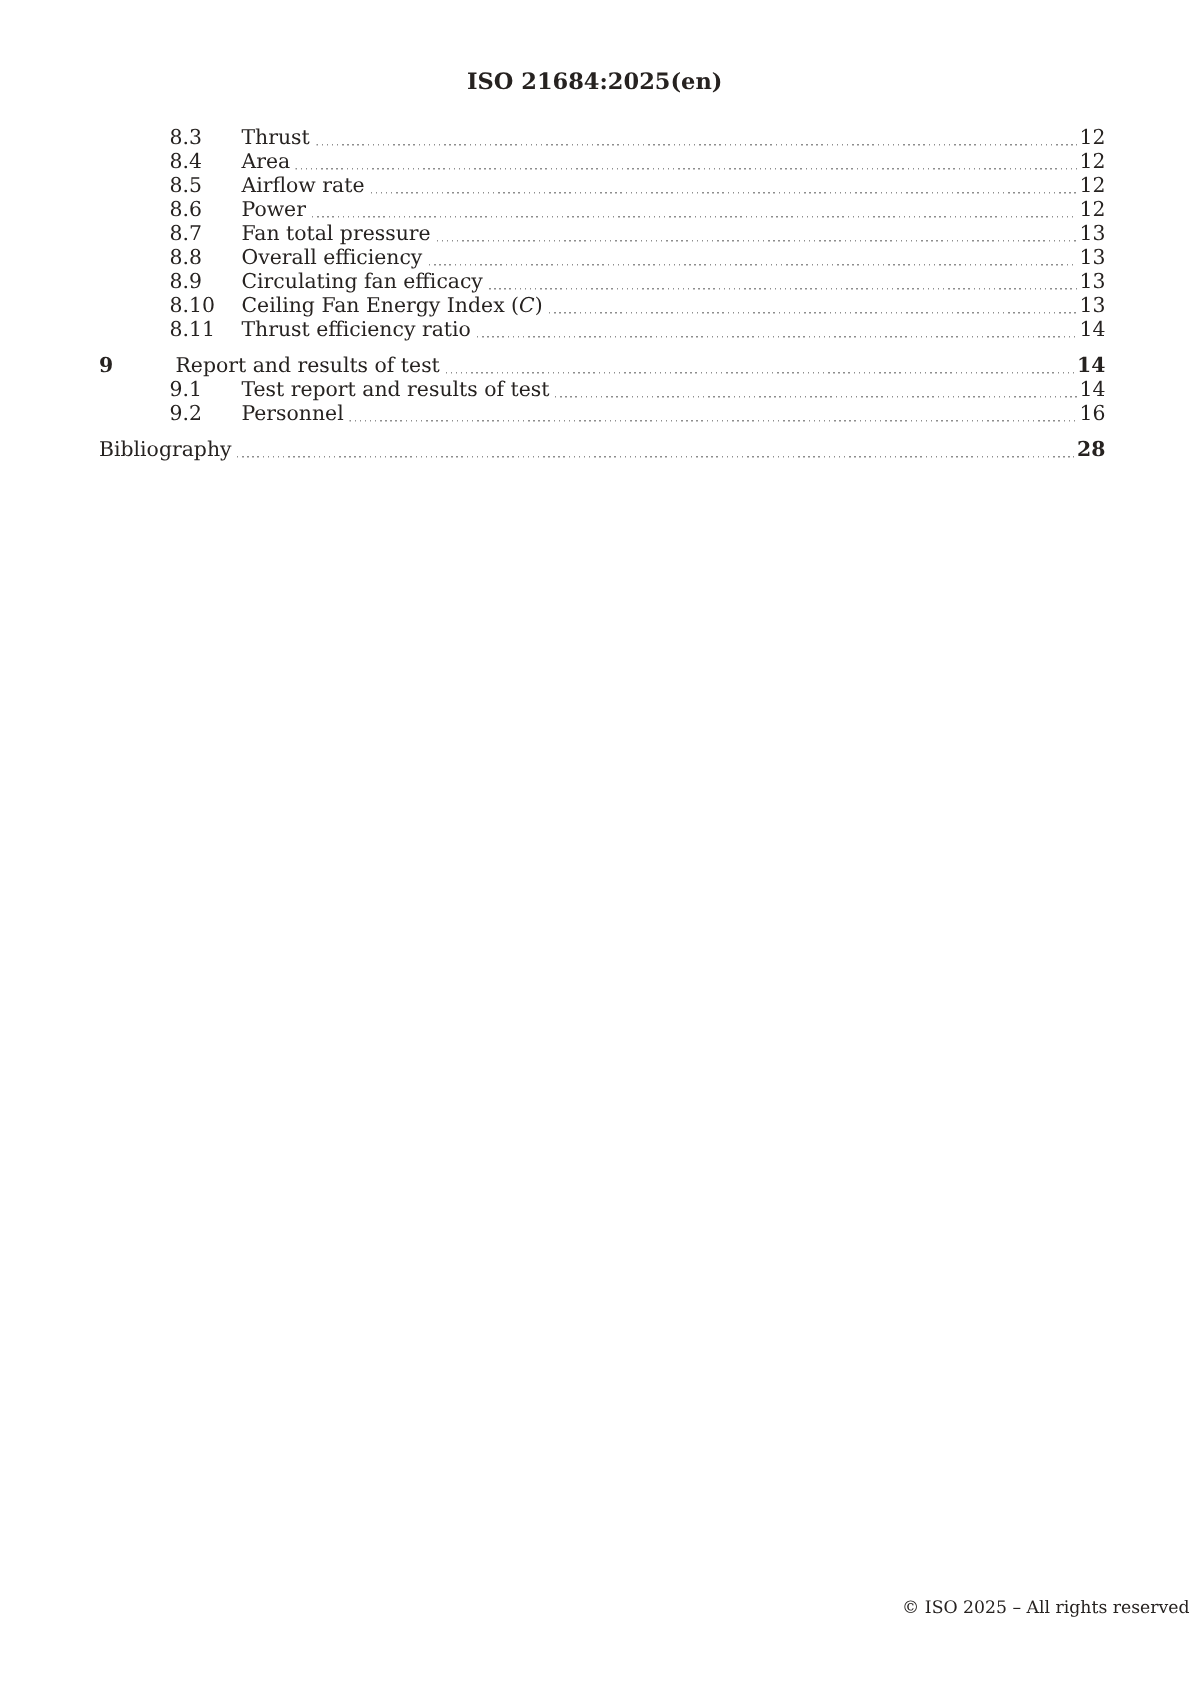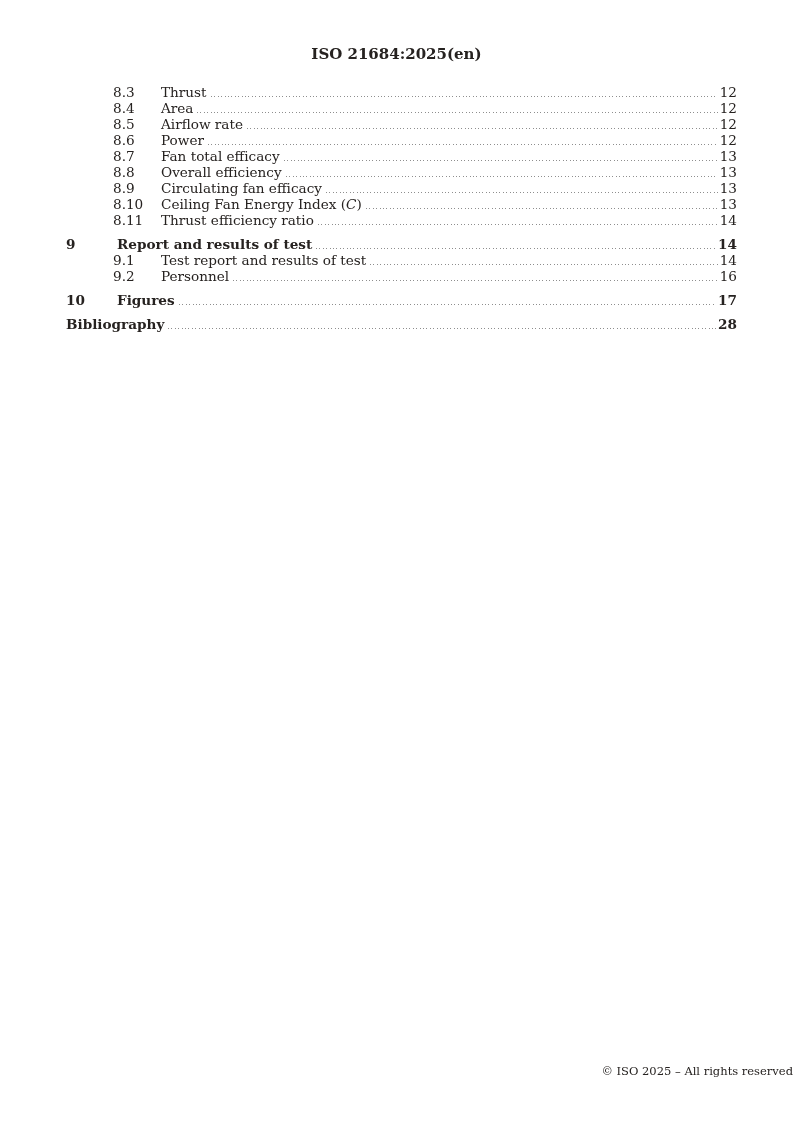--- a/index.html
+++ b/index.html
@@ -31,21 +31,21 @@
     display: flex;
     font-size: 13.6px;
     line-height: 16px;
   }
   .toc-row.space-before { margin-top: 8px; }
   .toc-row.sub { padding-left: 47px; }
   .toc-row.sub .num { width: 48px; flex: none; }
   .toc-row.main .num { width: 51px; flex: none; }
   .toc-row.bold .num,
   .toc-row.bold .pg { font-weight: bold; }
-  .toc-row.bold .title > span { font-weight: bold; }
+  .toc-row.bold .title > span { font-weight: normal; }
   .title { flex: none; }
   .title > span { white-space: pre-wrap; text-align: center; }
   .title > span.italic { font-style: italic; }
   .title > span.nb { font-weight: normal !important; }
   .leader {
     flex: 1;
     align-self: flex-end;
     height: 1px;
     margin: 0 2px 3px 4px;
     background-image: repeating-linear-gradient(to right, #8e8e8e 0 1px, transparent 1px 3.4px);
@@ -88,21 +88,21 @@
         <span class="pg">12</span>
       </div>
       <div class="toc-row sub">
         <span class="num">8.6</span>
         <span class="title"><span>Power</span></span>
         <span class="leader"></span>
         <span class="pg">12</span>
       </div>
       <div class="toc-row sub">
         <span class="num">8.7</span>
-        <span class="title"><span>Fan total efficacy</span></span>
+        <span class="title"><span>Fan total pressure</span></span>
         <span class="leader"></span>
         <span class="pg">13</span>
       </div>
       <div class="toc-row sub">
         <span class="num">8.8</span>
         <span class="title"><span>Overall efficiency</span></span>
         <span class="leader"></span>
         <span class="pg">13</span>
       </div>
       <div class="toc-row sub">
@@ -134,26 +134,20 @@
         <span class="title"><span>Test report and results of test</span></span>
         <span class="leader"></span>
         <span class="pg">14</span>
       </div>
       <div class="toc-row sub">
         <span class="num">9.2</span>
         <span class="title"><span>Personnel</span></span>
         <span class="leader"></span>
         <span class="pg">16</span>
       </div>
-      <div class="toc-row main bold space-before">
-        <span class="num">10</span>
-        <span class="title"><span>Figures</span></span>
-        <span class="leader"></span>
-        <span class="pg">17</span>
-      </div>
       <div class="toc-row none bold space-before">
         <span class="title"><span>Bibliography</span></span>
         <span class="leader"></span>
         <span class="pg">28</span>
       </div>
     </div>
   <div class="footer">
     <div class="copyright">© ISO 2025 – All rights reserved</div>
   </div>
 </div>

